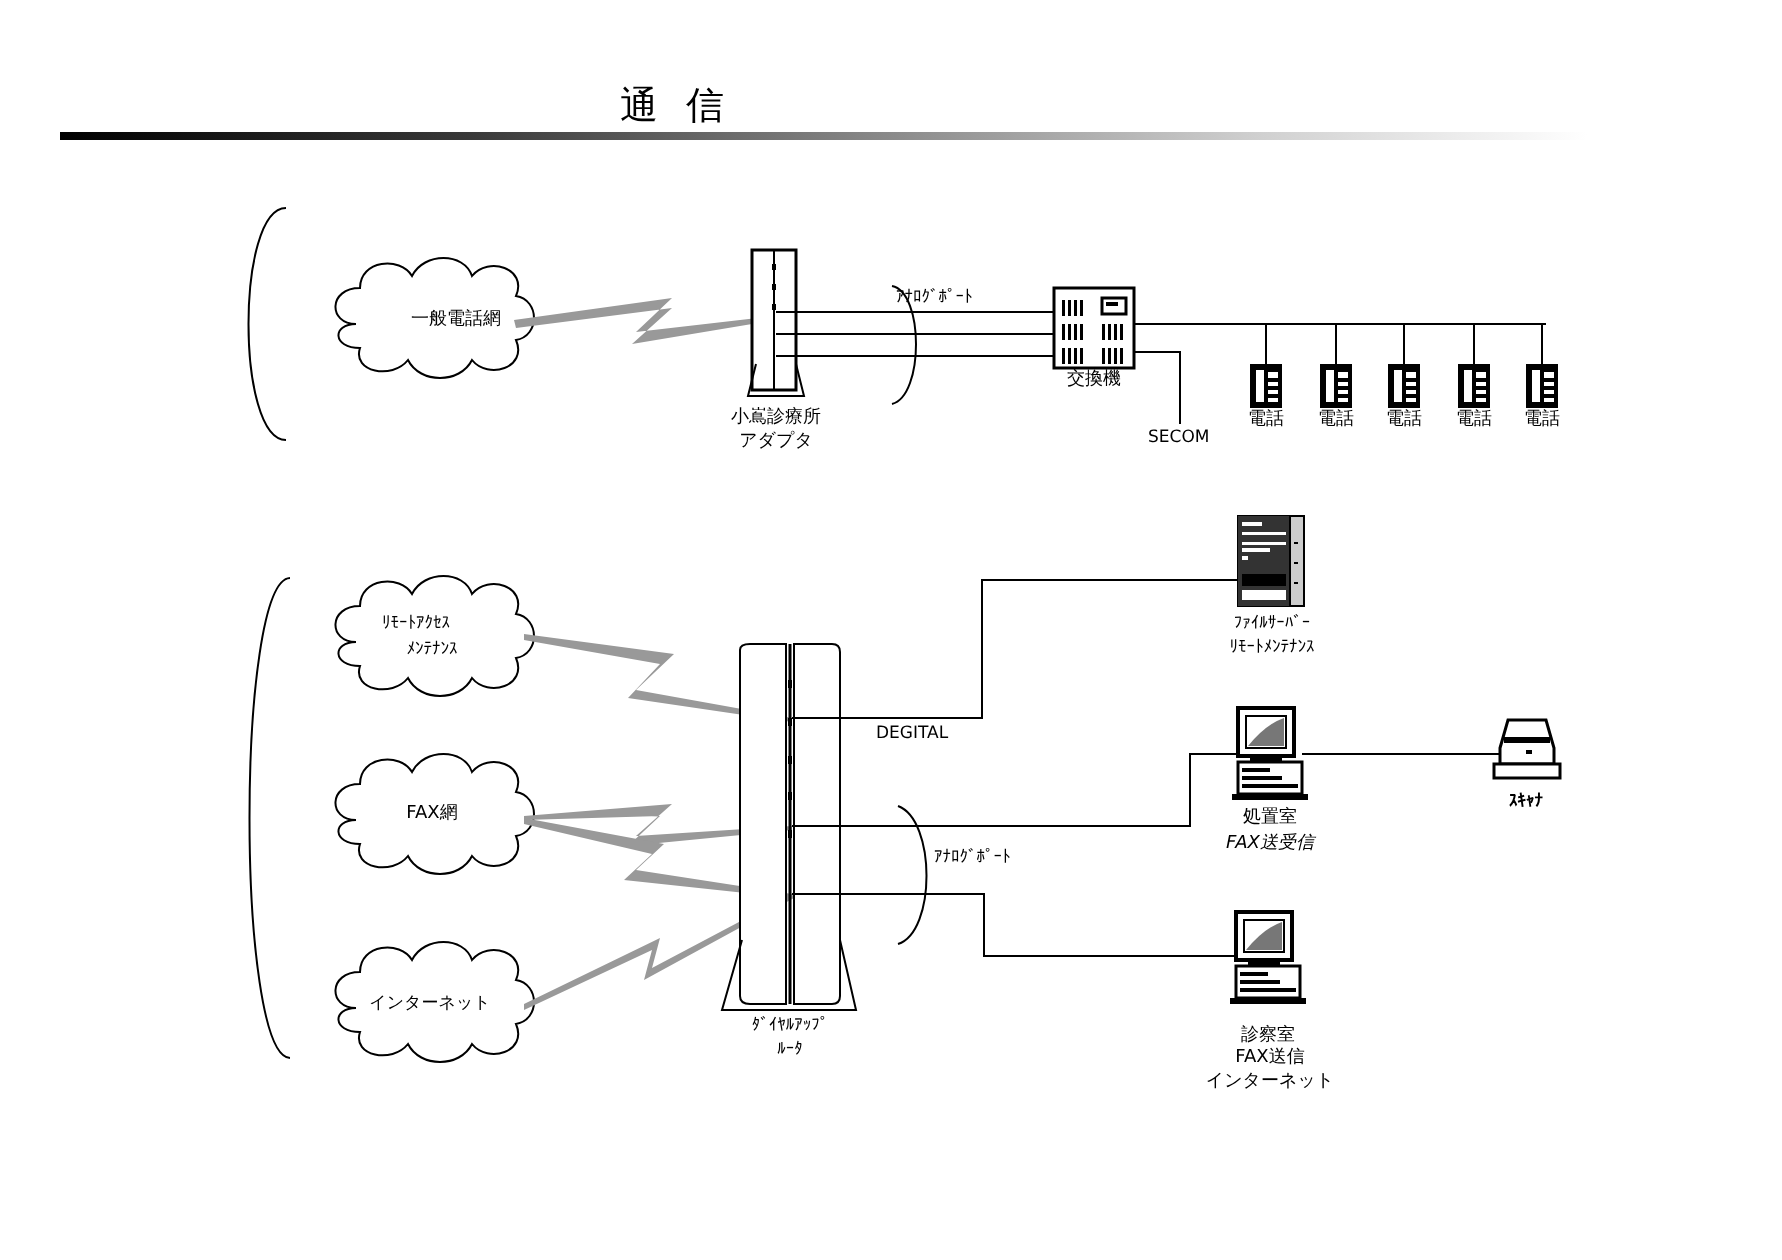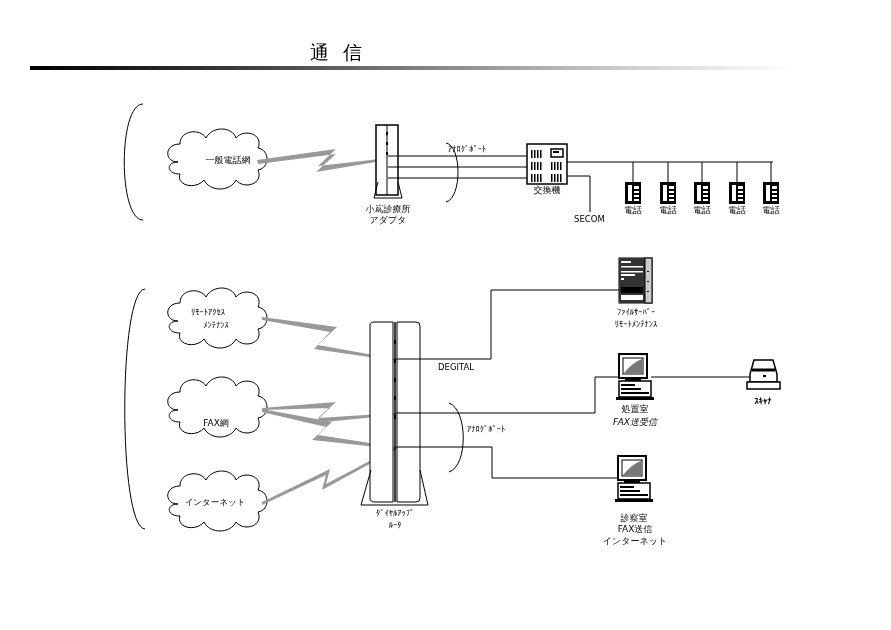--- a/index.html
+++ b/index.html
@@ -205,21 +205,21 @@
 <div class="lbl small" style="left:574px;top:214px;">SECOM</div>
 
 <div class="lbl" style="left:621px;top:205px;width:24px;">電話</div>
 <div class="lbl" style="left:656px;top:205px;width:24px;">電話</div>
 <div class="lbl" style="left:690px;top:205px;width:24px;">電話</div>
 <div class="lbl" style="left:725px;top:205px;width:24px;">電話</div>
 <div class="lbl" style="left:759px;top:205px;width:24px;">電話</div>
 
 <div class="lbl small" style="left:178px;top:307px;width:60px;">ﾘﾓｰﾄｱｸｾｽ</div>
 <div class="lbl small" style="left:186px;top:320px;width:60px;text-align:center;">ﾒﾝﾃﾅﾝｽ</div>
-<div class="lbl" style="left:186px;top:402px;width:60px;margin-top:16px;">FAX網</div>
+<div class="lbl" style="left:186px;top:402px;width:60px;">FAX網</div>
 <div class="lbl small" style="left:180px;top:497px;width:70px;">インターネット</div>
 
 <div class="lbl small" style="left:362px;top:508px;width:66px;">ﾀﾞｲﾔﾙｱｯﾌﾟ</div>
 <div class="lbl small" style="left:362px;top:520px;width:66px;">ﾙｰﾀ</div>
 
 <div class="lbl small" style="left:438px;top:362px;">DEGITAL</div>
 <div class="lbl small" style="left:467px;top:424px;">ｱﾅﾛｸﾞﾎﾟｰﾄ</div>
 
 <div class="lbl small" style="left:600px;top:307px;width:72px;">ﾌｧｲﾙｻｰﾊﾞｰ</div>
 <div class="lbl small" style="left:600px;top:319px;width:72px;">ﾘﾓｰﾄﾒﾝﾃﾅﾝｽ</div>

